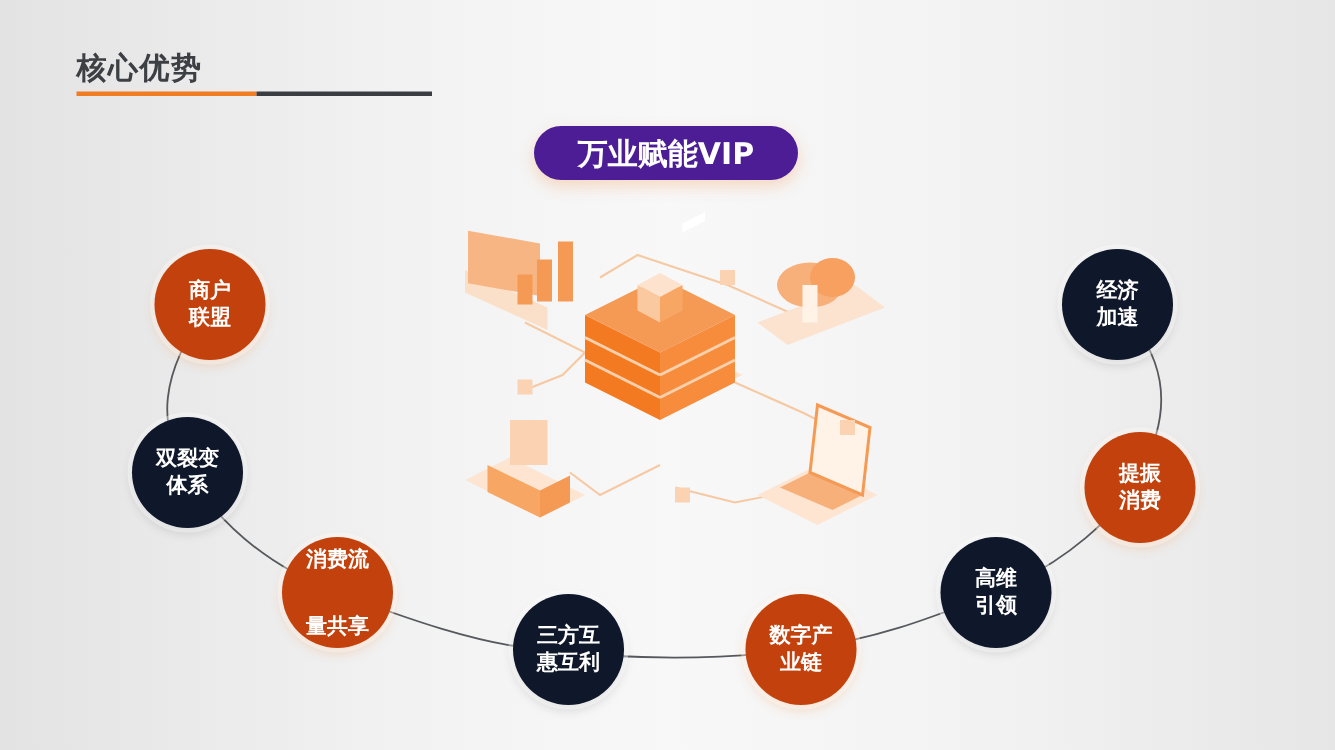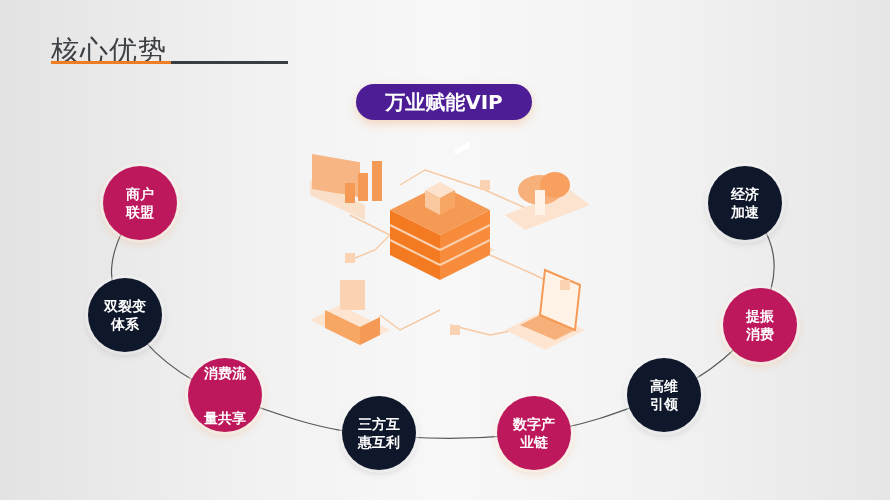--- a/index.html
+++ b/index.html
@@ -1,36 +1,36 @@
 <!DOCTYPE html>
 <html><head>
 <meta charset="utf-8">
 <style>
   html, body { margin:0; padding:0; }
   body {
     width:890px; height:500px; overflow:hidden; position:relative;
     font-family:"DejaVu Sans","Liberation Sans",sans-serif;
     background: linear-gradient(90deg,#e3e3e3 0%,#f2f2f2 30%,#f8f8f8 50%,#f2f2f2 75%,#e6e6e6 100%);
   }
-  .title { position:absolute; left:51px; top:32px; font-size:28px; font-weight:normal; color:#3c3f43; letter-spacing:1px; }
+  .title { position:absolute; left:51px; top:32px; font-size:20px; font-weight:bold; color:#3c3f43; letter-spacing:1px; }
   .underline { position:absolute; left:51px; top:61px; height:3px; width:237px; }
   .underline .o { position:absolute; left:0; top:0; height:3px; width:120px; background:#f07d22; }
   .underline .d { position:absolute; left:120px; top:0; height:3px; width:117px; background:#3a3d41; }
   .pill {
     position:absolute; left:356px; top:84px; width:176px; height:36px; border-radius:18px;
     background:#4c1d95; color:#fff; font-size:20px; font-weight:bold; text-align:center; line-height:36px;
     box-shadow:0 4px 10px rgba(243,122,32,0.25);
   }
   svg.arc { position:absolute; left:0; top:0; }
   .node {
     position:absolute; width:74px; height:74px; border-radius:50%;
     display:flex; flex-direction:column; align-items:center; justify-content:center;
     color:#fff; font-size:14px; font-weight:bold; line-height:18px; text-align:center;
   }
-  .node.orange { background:#be185d; box-shadow:0 0 0 3px rgba(255,255,255,0.35), 0 3px 8px rgba(243,122,32,0.25); }
+  .node.orange { background:#c2410c; box-shadow:0 0 0 3px rgba(255,255,255,0.35), 0 3px 8px rgba(243,122,32,0.25); }
   .node.dark { background:#0f172a; box-shadow:0 0 0 3px rgba(255,255,255,0.4), 0 3px 8px rgba(0,0,0,0.15); }
   .illus { position:absolute; left:290px; top:135px; }
 </style>
 </head>
 <body>
 
 <div class="title">核心优势</div>
 <div class="underline">
   <div class="o"></div>
   <div class="d"></div>

